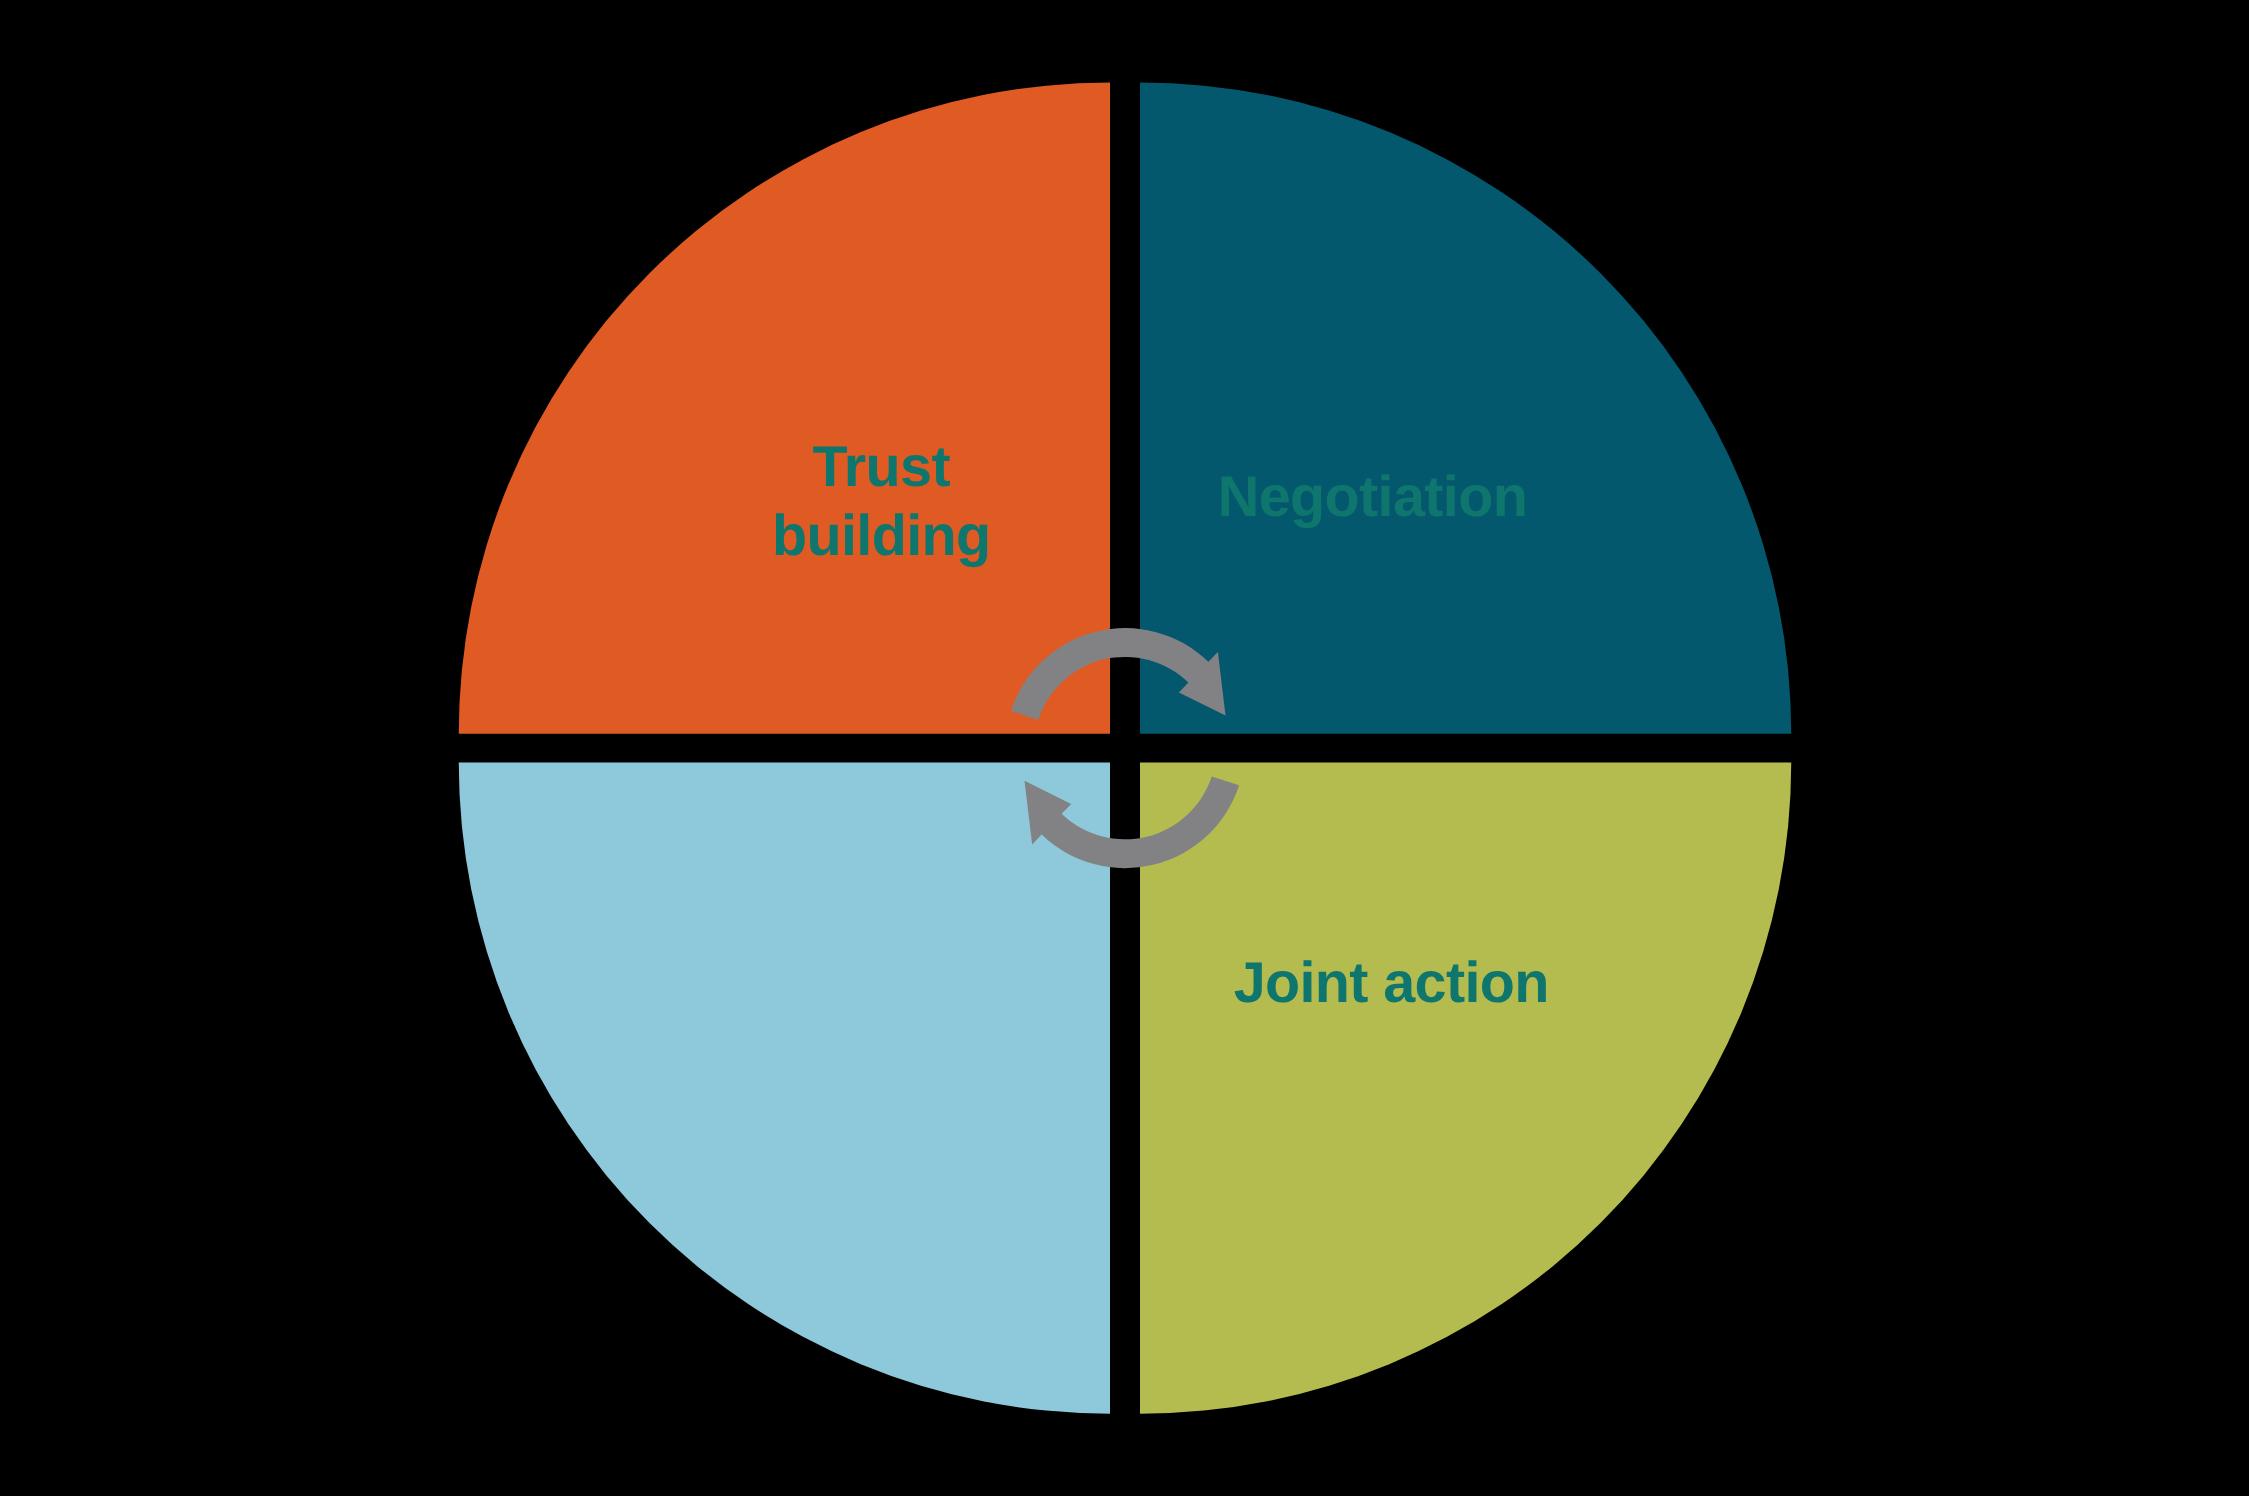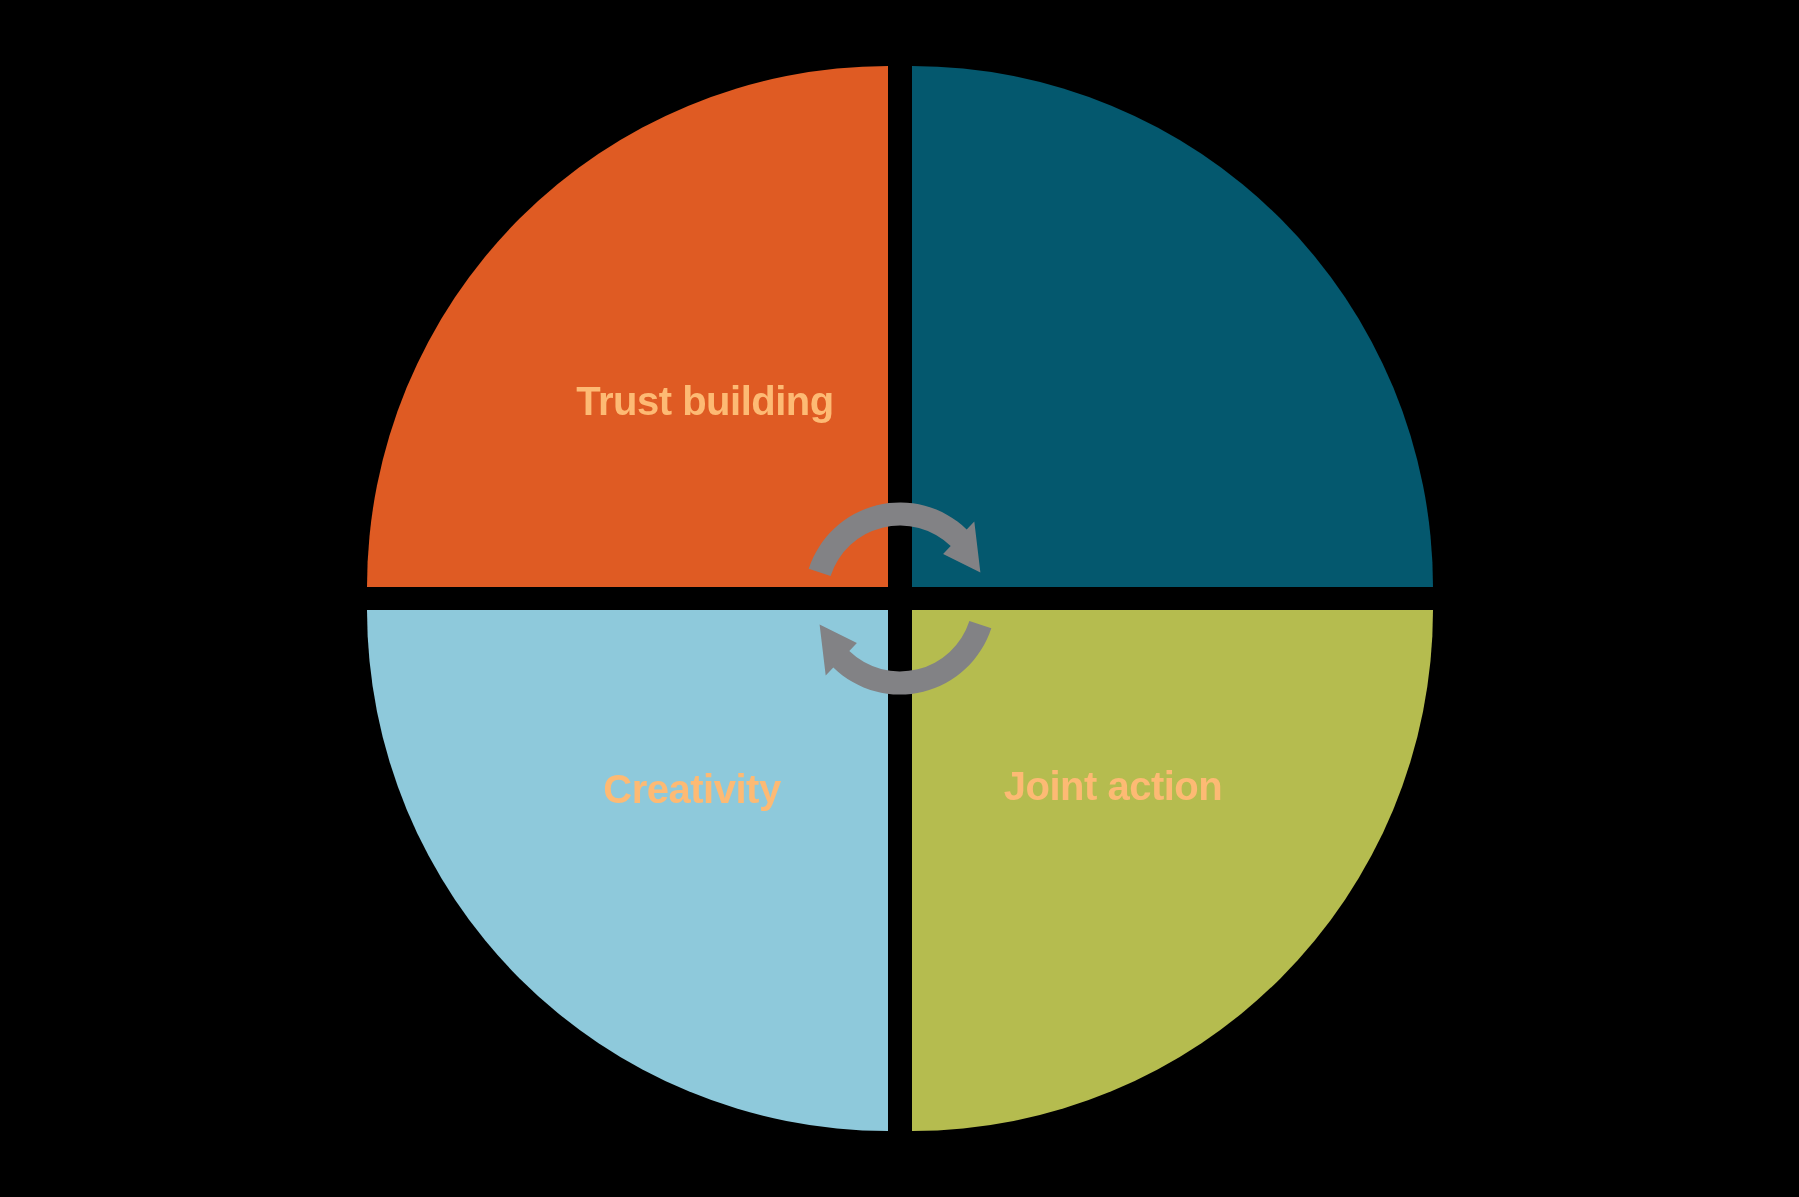--- a/index.html
+++ b/index.html
@@ -16,24 +16,24 @@
     font-family: "Liberation Sans", sans-serif;
   }
   .diagram-svg {
     position: absolute;
     left: 0;
     top: 0;
   }
   .label {
     position: absolute;
     transform: translate(-50%, -50%);
-    color: #fdba74;
+    color: #0f766e;
     font-family: "Liberation Sans", sans-serif;
     font-weight: 700;
-    font-size: 40px;
+    font-size: 46px;
     line-height: 55px;
     text-align: center;
     letter-spacing: -0.5px;
   }
   .label.nowrap {
     white-space: nowrap;
   }
   .label.wrap2 {
     width: 260px;
   }
@@ -65,18 +65,18 @@
 
     <path d="M 808.7 568.8
              A 96 96 0 0 1 966.7 529.4
              L 974.3 521.5 L 980.4 572.4 L 943.1 553.9
              L 950.7 546
              A 73 73 0 0 0 830.6 575.9 Z" transform="rotate(180 900 598.5)" fill="#828285"></path>
   </svg>
 
   <div class="label wrap2 label-trust">Trust building</div>
 
+  <div class="label nowrap label-negot">Negotiation</div>
 
-  <div class="label nowrap label-creat">Creativity</div>
 
   <div class="label nowrap label-joint">Joint action</div>
 
 </div>
 
 </body></html>

